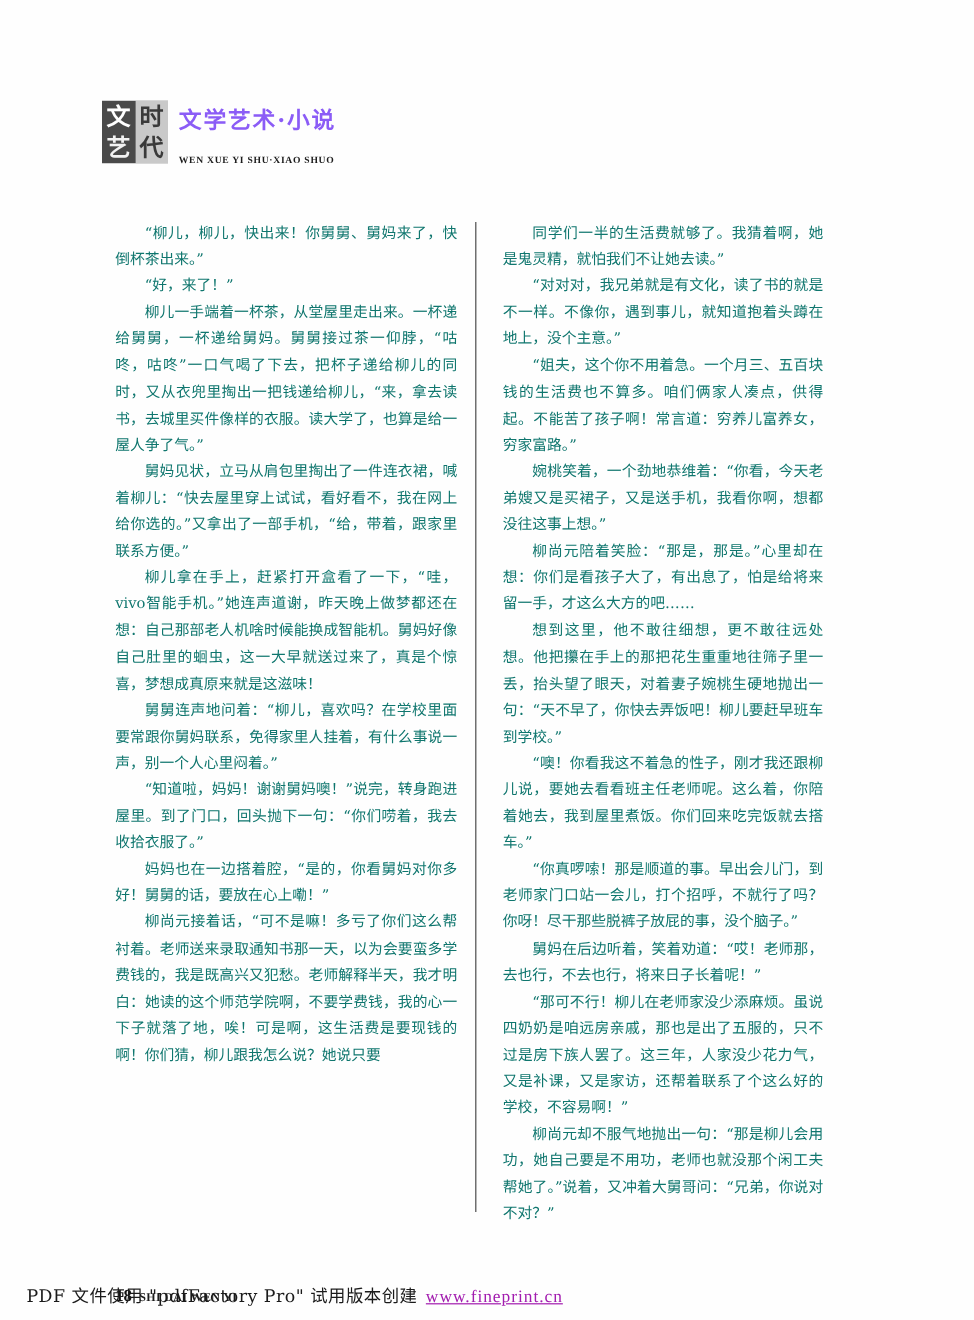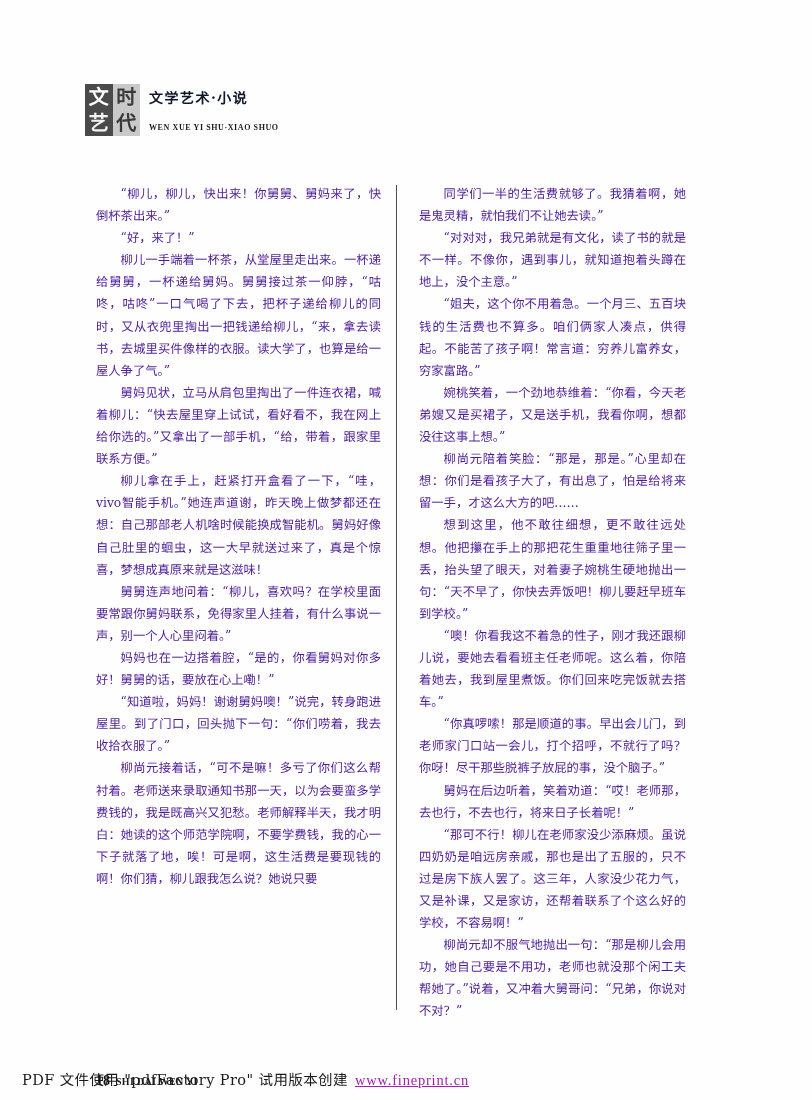--- a/index.html
+++ b/index.html
@@ -60,24 +60,24 @@
   .logo-mark .gl.d { color: #3a3a3a; background: #c9c9c9; }
 
   .masthead-text {
     display: flex;
     flex-direction: column;
     justify-content: flex-start;
     padding-top: 7px;
   }
   .masthead-cn {
     font-family: "DejaVu Serif", "Liberation Serif", serif;
-    font-size: 14px;
+    font-size: 19px;
     font-weight: 700;
     letter-spacing: 1.5px;
-    color: #0f172a;
+    color: #8b5cf6;
     line-height: 1.1;
     white-space: nowrap;
   }
   .masthead-py {
     font-family: "Liberation Serif", "DejaVu Serif", serif;
     font-size: 8px;
     font-weight: 700;
     letter-spacing: 0.6px;
     color: #1c1c1c;
     margin-top: 17px;
@@ -111,21 +111,21 @@
   }
 
   p.para {
     margin: 0 0 0 0;
     font-family: "DejaVu Serif", "Liberation Serif", serif;
     font-size: 12.3px;
     line-height: 22.1px;
     text-align: justify;
     text-justify: inter-ideograph;
     text-indent: 2em;
-    color: #4c1d95;
+    color: #0f766e;
     letter-spacing: 0px;
   }
   p.para + p.para { margin-top: 0; }
 
   
   .folio {
     position: absolute;
     left: 96px;
     top: 1036px;
     display: flex;
@@ -189,22 +189,22 @@
   <div class="col-divider"></div>
 
   <div class="columns">
     <div class="col col-left">
       <p class="para">“柳儿，柳儿，快出来！你舅舅、舅妈来了，快倒杯茶出来。”</p>
       <p class="para">“好，来了！”</p>
       <p class="para">柳儿一手端着一杯茶，从堂屋里走出来。一杯递给舅舅，一杯递给舅妈。舅舅接过茶一仰脖，“咕咚，咕咚”一口气喝了下去，把杯子递给柳儿的同时，又从衣兜里掏出一把钱递给柳儿，“来，拿去读书，去城里买件像样的衣服。读大学了，也算是给一屋人争了气。”</p>
       <p class="para">舅妈见状，立马从肩包里掏出了一件连衣裙，喊着柳儿：“快去屋里穿上试试，看好看不，我在网上给你选的。”又拿出了一部手机，“给，带着，跟家里联系方便。”</p>
       <p class="para">柳儿拿在手上，赶紧打开盒看了一下，“哇，vivo智能手机。”她连声道谢，昨天晚上做梦都还在想：自己那部老人机啥时候能换成智能机。舅妈好像自己肚里的蛔虫，这一大早就送过来了，真是个惊喜，梦想成真原来就是这滋味！</p>
       <p class="para">舅舅连声地问着：“柳儿，喜欢吗？在学校里面要常跟你舅妈联系，免得家里人挂着，有什么事说一声，别一个人心里闷着。”</p>
+      <p class="para">“知道啦，妈妈！谢谢舅妈噢！”说完，转身跑进屋里。到了门口，回头抛下一句：“你们唠着，我去收拾衣服了。”</p>
       <p class="para">妈妈也在一边搭着腔，“是的，你看舅妈对你多好！舅舅的话，要放在心上嘞！”</p>
-      <p class="para">“知道啦，妈妈！谢谢舅妈噢！”说完，转身跑进屋里。到了门口，回头抛下一句：“你们唠着，我去收拾衣服了。”</p>
       <p class="para">柳尚元接着话，“可不是嘛！多亏了你们这么帮衬着。老师送来录取通知书那一天，以为会要蛮多学费钱的，我是既高兴又犯愁。老师解释半天，我才明白：她读的这个师范学院啊，不要学费钱，我的心一下子就落了地，唉！可是啊，这生活费是要现钱的啊！你们猜，柳儿跟我怎么说？她说只要</p>
     </div>
     <div class="col col-right">
       <p class="para">同学们一半的生活费就够了。我猜着啊，她是鬼灵精，就怕我们不让她去读。”</p>
       <p class="para">“对对对，我兄弟就是有文化，读了书的就是不一样。不像你，遇到事儿，就知道抱着头蹲在地上，没个主意。”</p>
       <p class="para">“姐夫，这个你不用着急。一个月三、五百块钱的生活费也不算多。咱们俩家人凑点，供得起。不能苦了孩子啊！常言道：穷养儿富养女，穷家富路。”</p>
       <p class="para">婉桃笑着，一个劲地恭维着：“你看，今天老弟嫂又是买裙子，又是送手机，我看你啊，想都没往这事上想。”</p>
       <p class="para">柳尚元陪着笑脸：“那是，那是。”心里却在想：你们是看孩子大了，有出息了，怕是给将来留一手，才这么大方的吧……</p>
       <p class="para">想到这里，他不敢往细想，更不敢往远处想。他把攥在手上的那把花生重重地往筛子里一丢，抬头望了眼天，对着妻子婉桃生硬地抛出一句：“天不早了，你快去弄饭吧！柳儿要赶早班车到学校。”</p>
       <p class="para">“噢！你看我这不着急的性子，刚才我还跟柳儿说，要她去看看班主任老师呢。这么着，你陪着她去，我到屋里煮饭。你们回来吃完饭就去搭车。”</p>

